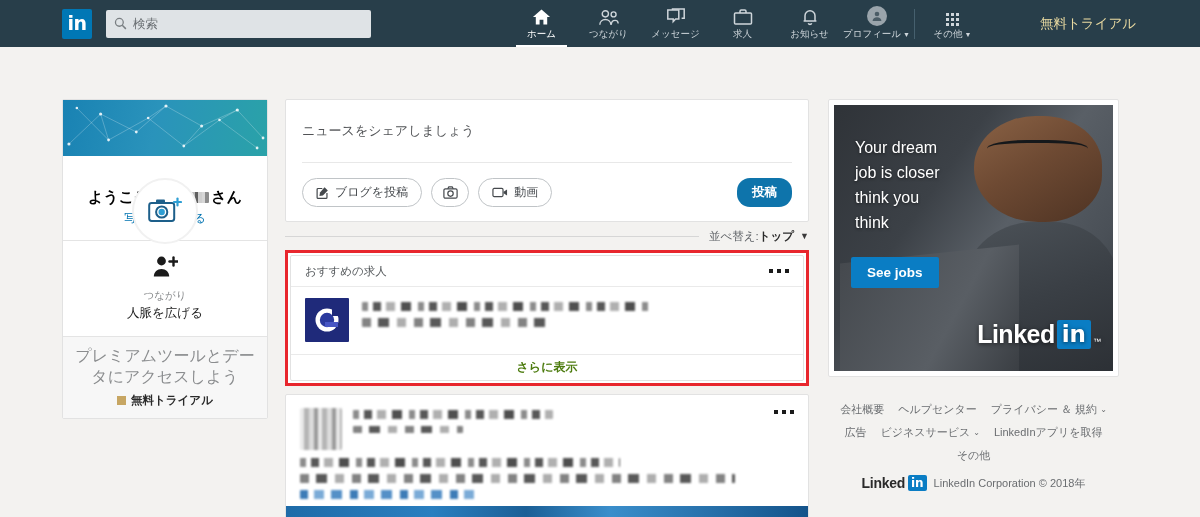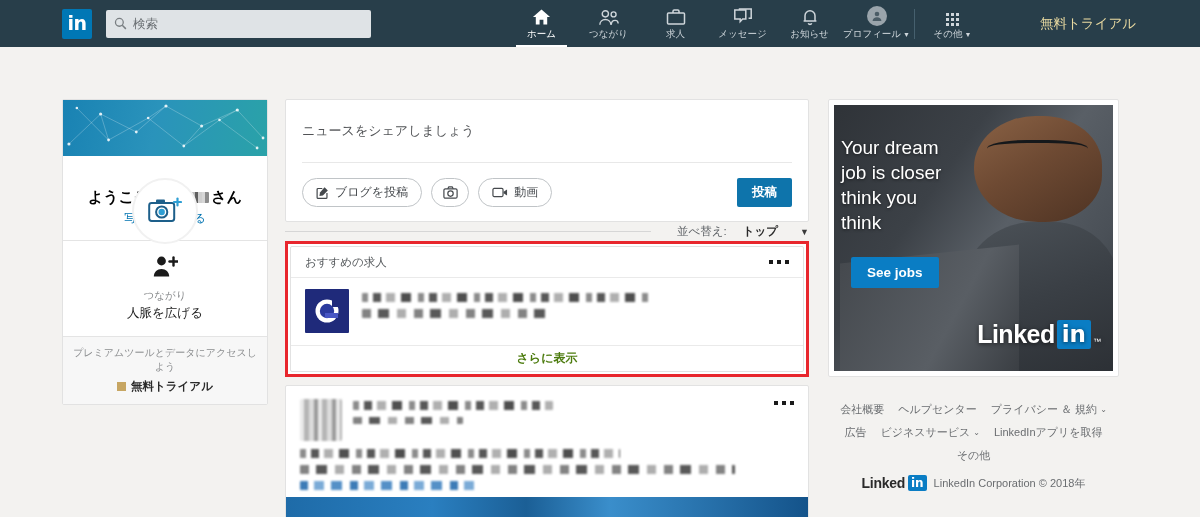--- a/index.html
+++ b/index.html
@@ -144,21 +144,21 @@
     font-size: 11.5px; color: #0073b1; margin-top: 4px; cursor: pointer;
   }
   .pf-div { height: 1px; background: #e4e4e4; }
   .pf-conn { padding: 14px 8px 14px; text-align: center; cursor: pointer; }
   .pf-conn-sub { font-size: 10.5px; color: #86888a; margin-top: 6px; }
   .pf-conn-main { font-size: 12.5px; color: #1d1d1d; margin-top: 2px; }
   .pf-premium {
     background: #f7f7f7; padding: 9px 6px 10px; text-align: center;
     border-top: 1px solid #e4e4e4; cursor: pointer;
   }
-  .pf-prem-t { font-size: 10px; color: #8b8d8f; }
+  .pf-prem-t { font-size: 16px; color: #8b8d8f; }
   .pf-prem-b {
     font-size: 11.5px; color: #2a2a2a; font-weight: bold;
     margin-top: 5px; display: flex; align-items: center;
     justify-content: center; gap: 5px;
   }
   .gold-sq { width: 9px; height: 9px; background: #c7a663; display:inline-block; }
 
   
   .share { padding: 0 16px; }
   .share-ph {
@@ -173,28 +173,28 @@
     height: 29px; border: 1px solid #c0c4c7; border-radius: 16px;
     display: flex; align-items: center; gap: 6px;
     padding: 0 13px; font-size: 12px; color: #45494d;
     cursor: pointer; background: #fff;
   }
   .pill.round { padding: 0; width: 38px; justify-content: center; }
   .post-btn {
     margin-left: auto;
     background: #0e74ab; color: #fff;
     font-size: 12.5px; font-weight: bold;
-    padding: 6px 15px; border-radius: 2px; border: none;
+    padding: 6px 15px; border-radius: 13px; border: none;
     cursor: pointer; font-family: "Liberation Sans", sans-serif;
   }
 
   
   .sortbar {
-    height: 19px; display: flex; align-items: center;
-    justify-content: flex-end; gap: 16px;
+    height: 28px; display: flex; align-items: center;
+    justify-content: flex-end; gap: 0;
     font-size: 11.5px; color: #5b5f63;
   }
   .sortbar .line { flex: 1; height: 1px; background: #d6d6d6; margin-right: 10px; }
   .sortbar .sort-val { color: #2a2a2a; font-weight: bold; }
   .sortbar .dd { margin-left: 6px; font-size: 9px; color: #3a3a3a; cursor: pointer; }
 
   
   .hl-wrap { border: 3px solid #e8262d; padding: 2px; background: #fff; }
   .jobs-head {
     height: 31px; display: flex; align-items: center;
@@ -285,22 +285,22 @@
     border-radius: 46% 42% 0 0;
     background: linear-gradient(160deg,#4c5258 0%,#3a3f45 50%,#2c3035 100%);
   }
   .ad-laptop {
     position: absolute; left: 2%; bottom: -4%;
     width: 64%; height: 48%;
     background: linear-gradient(120deg,#45494e 0%,#595e64 60%,#3a3e43 100%);
     transform: skewY(-6deg);
   }
   .ad-text {
-    position: absolute; left: 7px; top: 30px;
-    color: #fff; font-size: 19px; line-height: 25px;
+    position: absolute; left: 21px; top: 30px;
+    color: #fff; font-size: 16px; line-height: 25px;
     text-shadow: 0 1px 3px rgba(0,0,0,.55);
     font-family: "Liberation Sans", sans-serif;
   }
   .ad-btn {
     position: absolute; left: 17px; top: 152px;
     background: #0a7dc4; color: #fff;
     font-size: 13.5px; font-weight: bold;
     padding: 8px 16px; border-radius: 2px; border: none;
     cursor: pointer; font-family: "Liberation Sans", sans-serif;
   }
@@ -376,35 +376,35 @@
           <circle cx="17" cy="5.6" r="2.7"></circle>
           <path d="M14.5 17c0-3 1.6-4.9 4.2-4.9 2 0 3.3 1.3 3.3 3.4"></path>
         </svg>
       </span>
       <span class="lbl">つながり</span>
     </div>
 
     <div class="nav-item">
       <span class="ico">
         <svg width="20" height="18" viewBox="0 0 20 18" fill="none" stroke="#cfd6db" stroke-width="1.5">
+          <path d="M1.8 2h11v9h-3.2l-2.4 2.6V11H1.8z"></path>
+          <path d="M6.5 2V.9h11.7v9.3h-2.6"></path>
+        </svg>
+      </span>
+      <span class="lbl">メッセージ</span>
+    </div>
+
+    <div class="nav-item">
+      <span class="ico">
+        <svg width="20" height="18" viewBox="0 0 20 18" fill="none" stroke="#cfd6db" stroke-width="1.5">
           <rect x="1.5" y="5" width="17" height="11" rx="1"></rect>
           <path d="M7 5V3.2c0-.7.5-1.2 1.2-1.2h3.6c.7 0 1.2.5 1.2 1.2V5"></path>
         </svg>
       </span>
       <span class="lbl">求人</span>
-    </div>
-
-    <div class="nav-item">
-      <span class="ico">
-        <svg width="20" height="18" viewBox="0 0 20 18" fill="none" stroke="#cfd6db" stroke-width="1.5">
-          <path d="M1.8 2h11v9h-3.2l-2.4 2.6V11H1.8z"></path>
-          <path d="M6.5 2V.9h11.7v9.3h-2.6"></path>
-        </svg>
-      </span>
-      <span class="lbl">メッセージ</span>
     </div>
 
     <div class="nav-item">
       <span class="ico">
         <svg width="18" height="18" viewBox="0 0 18 18" fill="none" stroke="#cfd6db" stroke-width="1.5">
           <path d="M4 13V7.8a5 5 0 0 1 10 0V13h1.4H2.6z"></path>
           <path d="M7.3 15.2a1.8 1.8 0 0 0 3.4 0"></path>
         </svg>
       </span>
       <span class="lbl">お知らせ</span>

